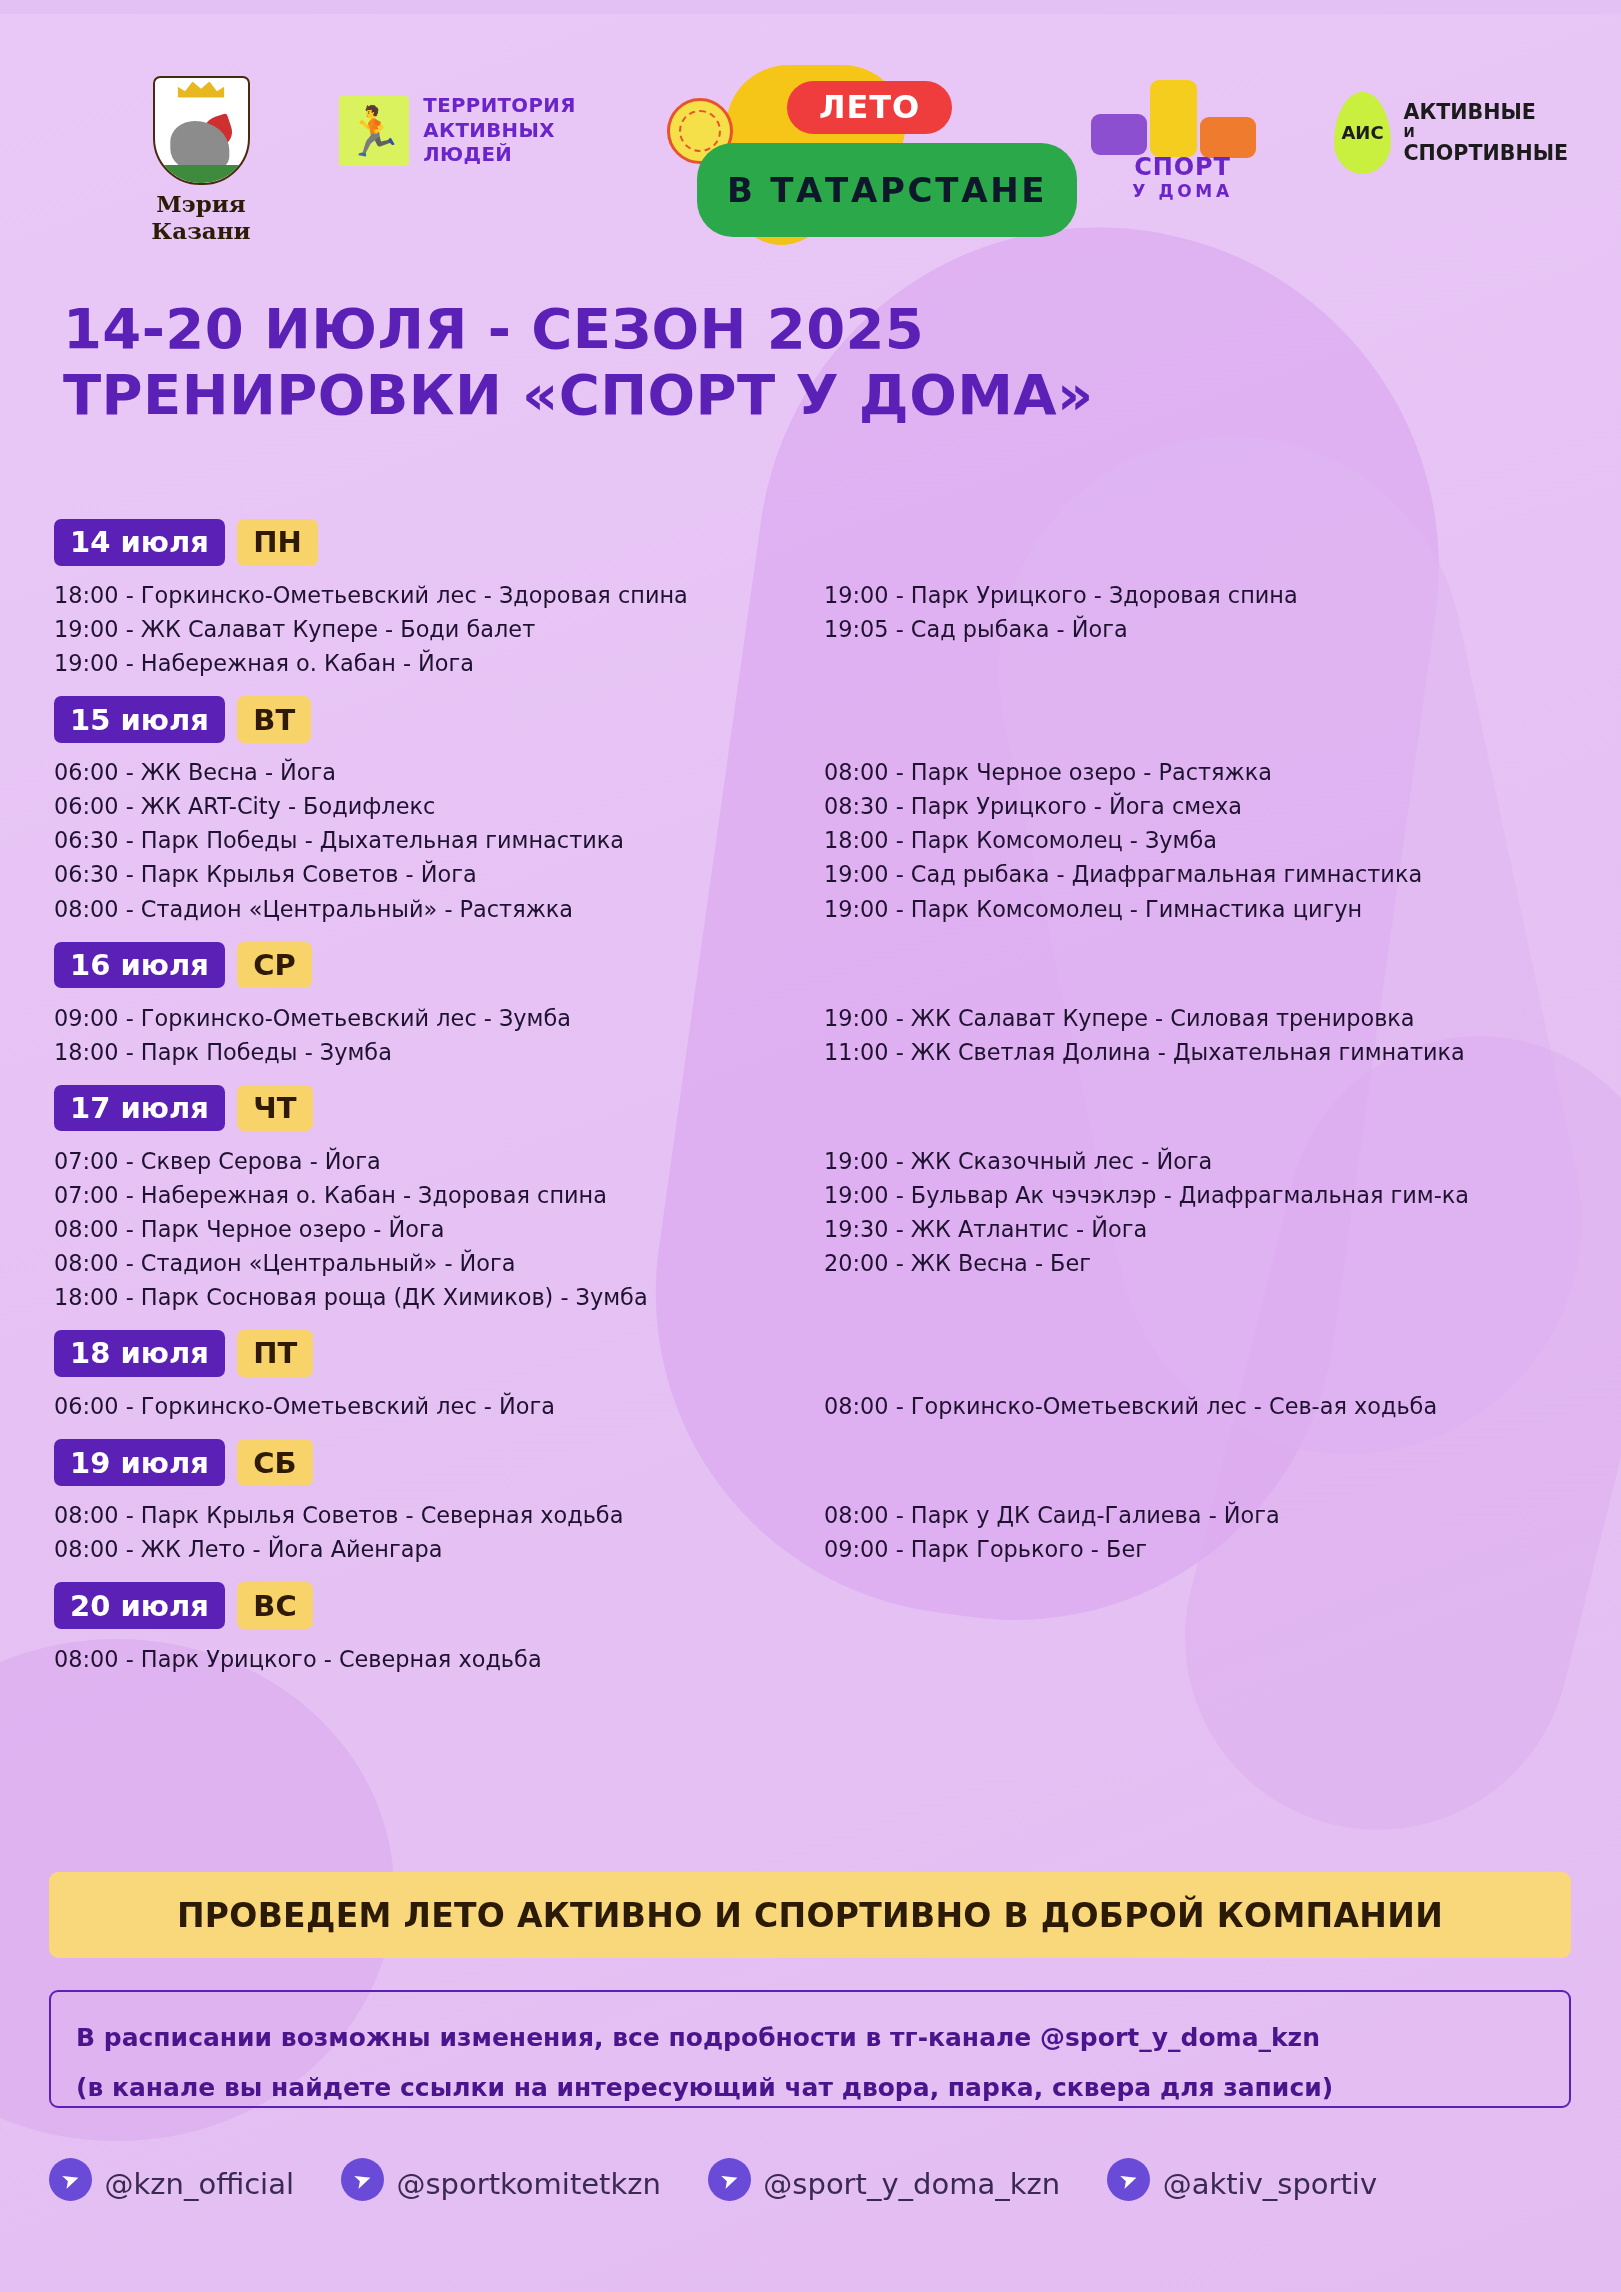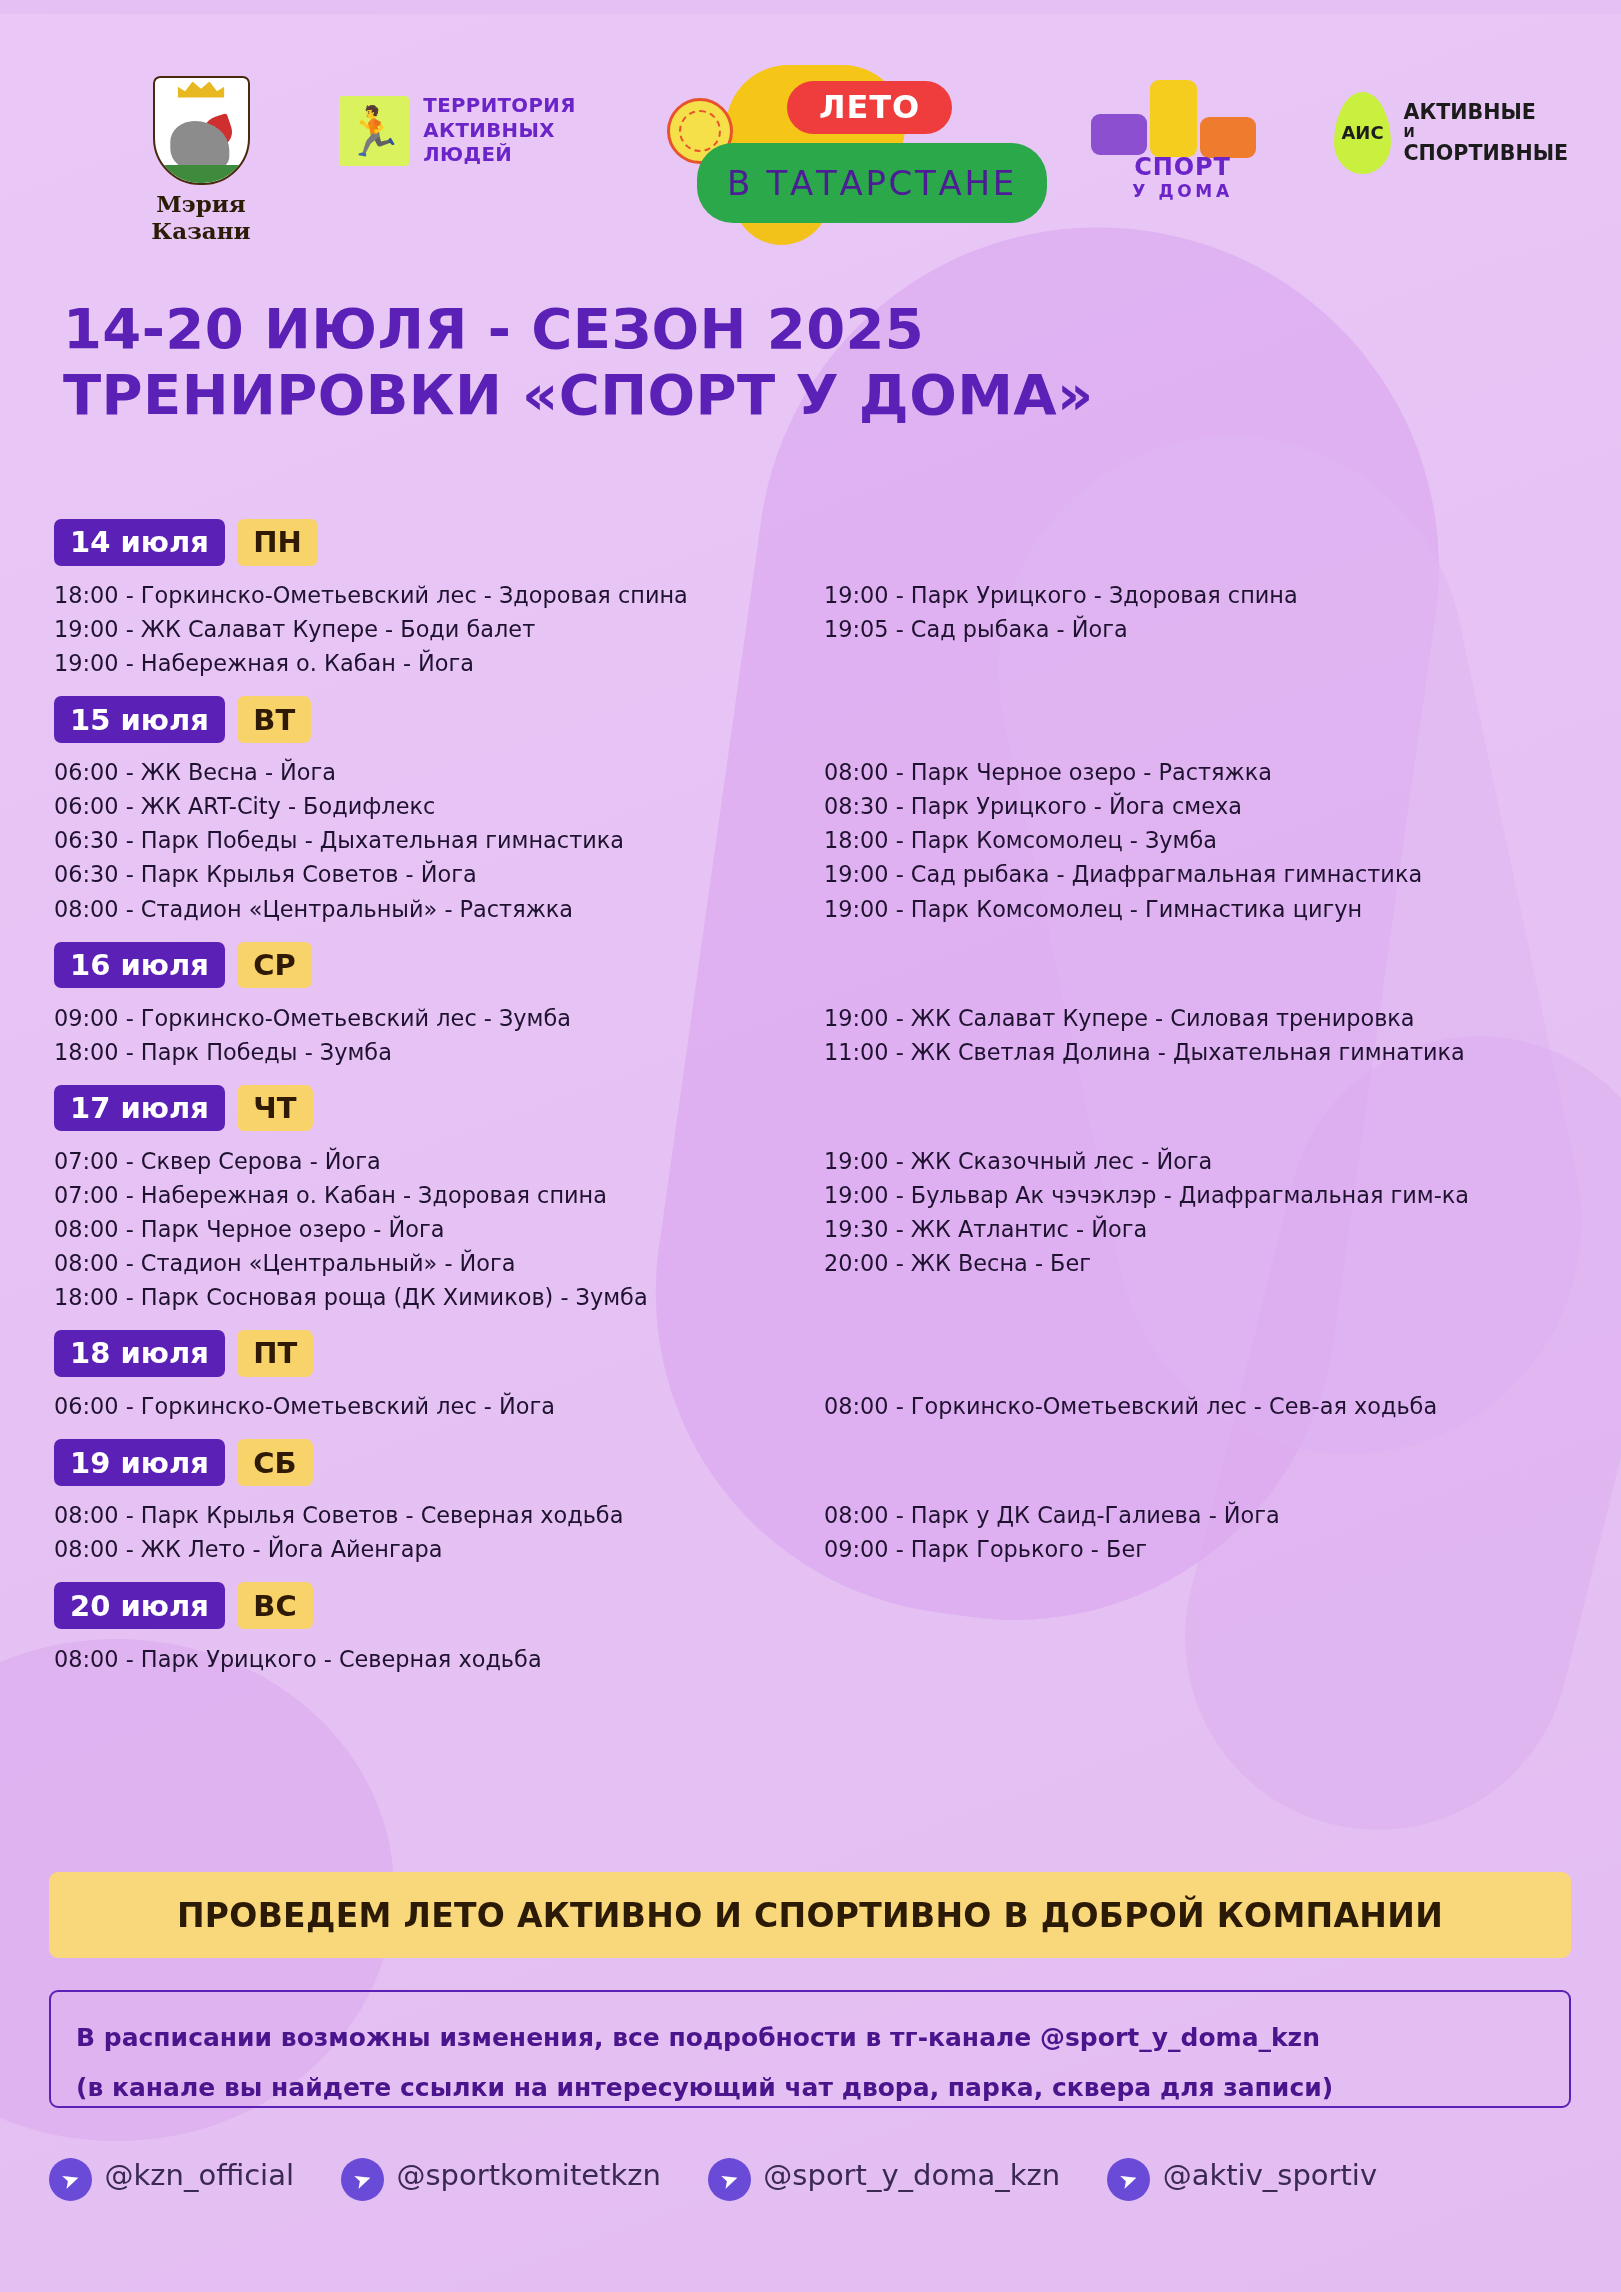--- a/index.html
+++ b/index.html
@@ -129,22 +129,22 @@
     position: absolute; left: 100px; top: 115px; width: 34px; height: 34px;
     color: #8b1e8b; font-size: 30px;
   }
   .logo-summer .leto {
     position: absolute; left: 133px; top: 19.7px;
     background: #ef3c3c; color: #fff; font-weight: bold; font-size: 32px;
     padding: 7.2px 32px; border-radius: 36px; letter-spacing: 0.9px;
   }
   .logo-summer .tatar {
     position: absolute; left: 43px; top: 81px;
-    background: #2aa84a; color: #4c1d95; font-weight: normal; font-size: 34px;
-    padding: 20px 30px; border-radius: 36px; letter-spacing: 2.7px; white-space: nowrap;
+    background: #2aa84a; color: #0f172a; font-weight: bold; font-size: 34px;
+    padding: 27px 30px; border-radius: 36px; letter-spacing: 2.7px; white-space: nowrap;
   }
   .logo-sport { position: absolute; left: 1084px; top: 9px; width: 197px; height: 134px; }
   .logo-sport .bar { position: absolute; border-radius: 9px; }
   .logo-sport .b-violet { left: 7.2px; top: 38px; width: 56px; height: 41px; background: #8b4fd0; }
   .logo-sport .b-yellow { left: 66px; top: 3.6px; width: 47px; height: 77px; background: #f5cd1e; }
   .logo-sport .b-orange { left: 116px; top: 41px; width: 56px; height: 41px; background: #ef7b2e; }
   .logo-sport .sp {
     position: absolute; left: 0; top: 77px; width: 197px; text-align: center;
     color: #6a24c8; font-weight: bold; font-size: 24px; letter-spacing: 0.9px;
   }
@@ -196,21 +196,21 @@
   .note {
     position: absolute; left: 49px; top: 1990px; width: 1522px; height: 118px;
     border: 2.7px solid #5b20b6; border-radius: 9px;
     display: flex; flex-direction: column; justify-content: flex-end; padding-left: 25px;
     color: #4a148c; font-weight: bold; font-size: 25px; line-height: 1.45; gap: 14px;
   }
   .socials {
     position: absolute; left: 49px; top: 2158px; width: 1540px;
     display: flex; align-items: center; gap: 47px;
   }
-  .social { display: flex; align-items: flex-start; gap: 12.5px; }
+  .social { display: flex; align-items: flex-end; gap: 12.5px; }
   .tg {
     width: 43px; height: 43px; border-radius: 50%; background: #6a4bd8;
     position: relative;
   }
   .tg:after {
     content: "➤"; position: absolute; inset: 0; color: #fff; font-size: 21.5px;
     line-height: 43px; text-align: center; transform: rotate(-18deg);
   }
   .social .name { font-size: 29px; color: #3a2a52; }
 </style>

